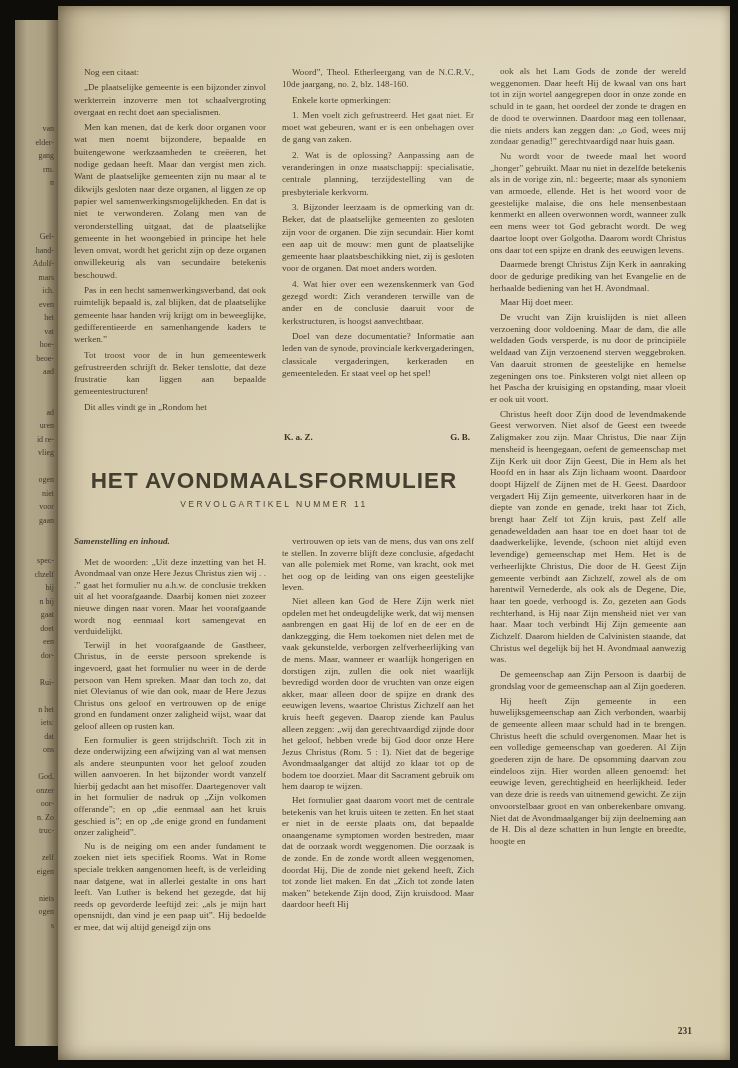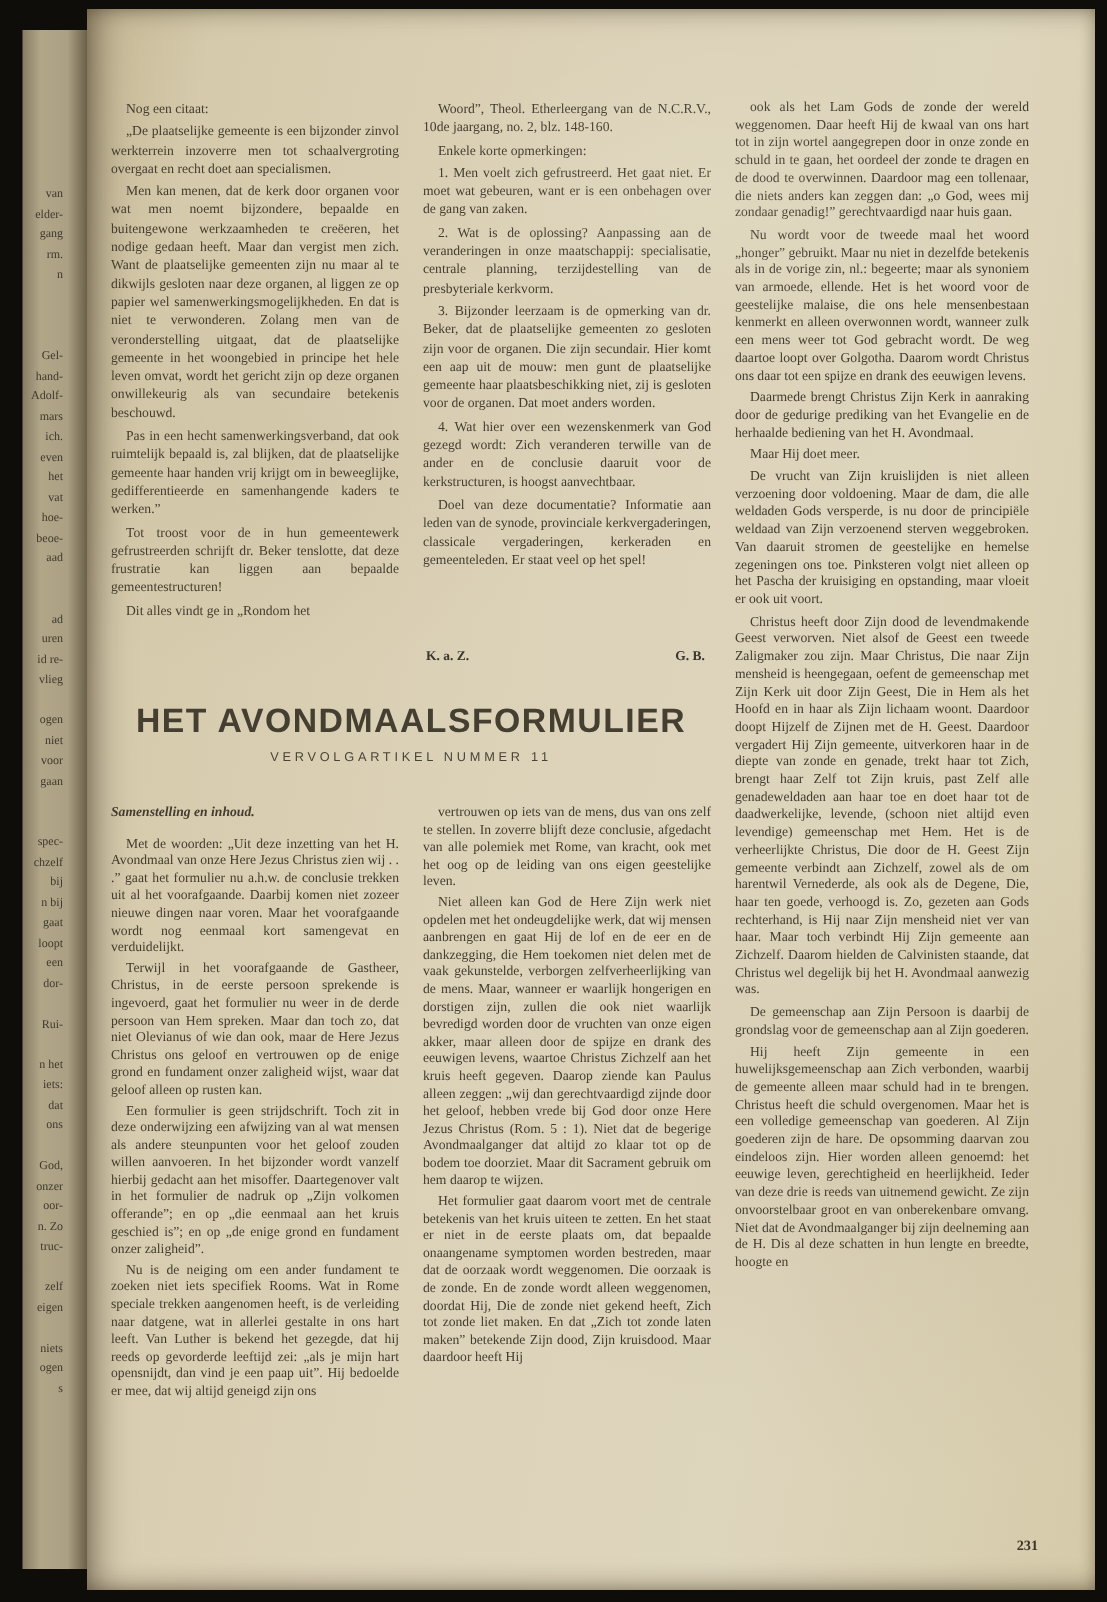--- a/index.html
+++ b/index.html
@@ -14,21 +14,21 @@
 
   
   .prev-page {
     position:absolute; left:15px; top:20px; width:43px; height:1026px;
     background:linear-gradient(to right, #877b63 0%, #b2a689 28%, #aba083 70%, #6b6049 100%);
     overflow:hidden;
   }
   .fragments { padding-top:102px; }
   .frag {
     font-size:8px; line-height:13.5px; min-height:13.5px;
-    color:#3e392f; text-align:right; padding-right:16px; white-space:nowrap;
+    color:#3e392f; text-align:right; padding-right:4px; white-space:nowrap;
   }
 
   
   .page {
     position:absolute; left:58px; top:6px; width:672px; height:1054px;
     background:linear-gradient(100deg, #c3b694 0%, #d5caab 10%, #dcd2b8 40%, #ded5bd 70%, #d5cba9 100%);
     box-shadow:
       inset 12px 0 24px -8px rgba(40,30,15,0.55),
       inset -4px 0 10px -4px rgba(60,45,25,0.25),
       inset 0 -8px 16px -8px rgba(60,45,25,0.35),
@@ -118,21 +118,21 @@
         <div class="frag">niet</div>
         <div class="frag">voor</div>
         <div class="frag">gaan</div>
         <div class="frag"></div>
         <div class="frag"></div>
         <div class="frag">spec-</div>
         <div class="frag">chzelf</div>
         <div class="frag">bij</div>
         <div class="frag">n bij</div>
         <div class="frag">gaat</div>
-        <div class="frag">loopt</div>
+        <div class="frag">doet</div>
         <div class="frag">een</div>
         <div class="frag">dor-</div>
         <div class="frag"></div>
         <div class="frag">Rui-</div>
         <div class="frag"></div>
         <div class="frag">n het</div>
         <div class="frag">iets:</div>
         <div class="frag">dat</div>
         <div class="frag">ons</div>
         <div class="frag"></div>

